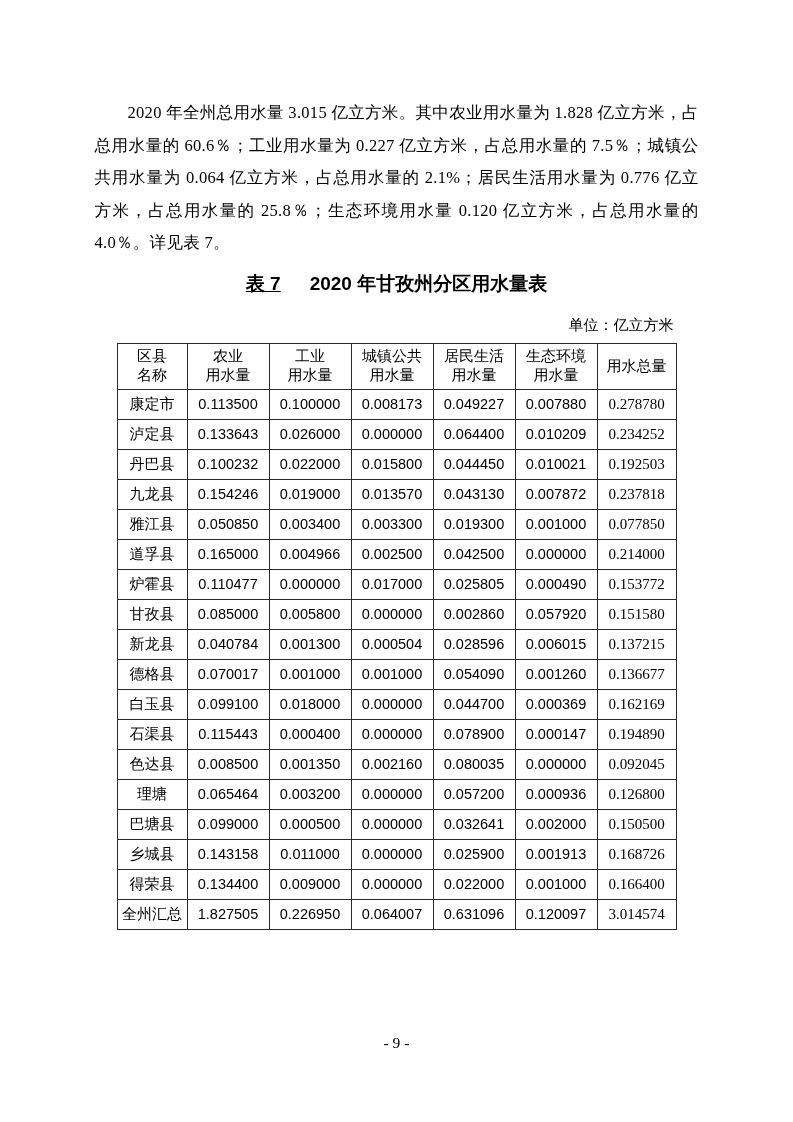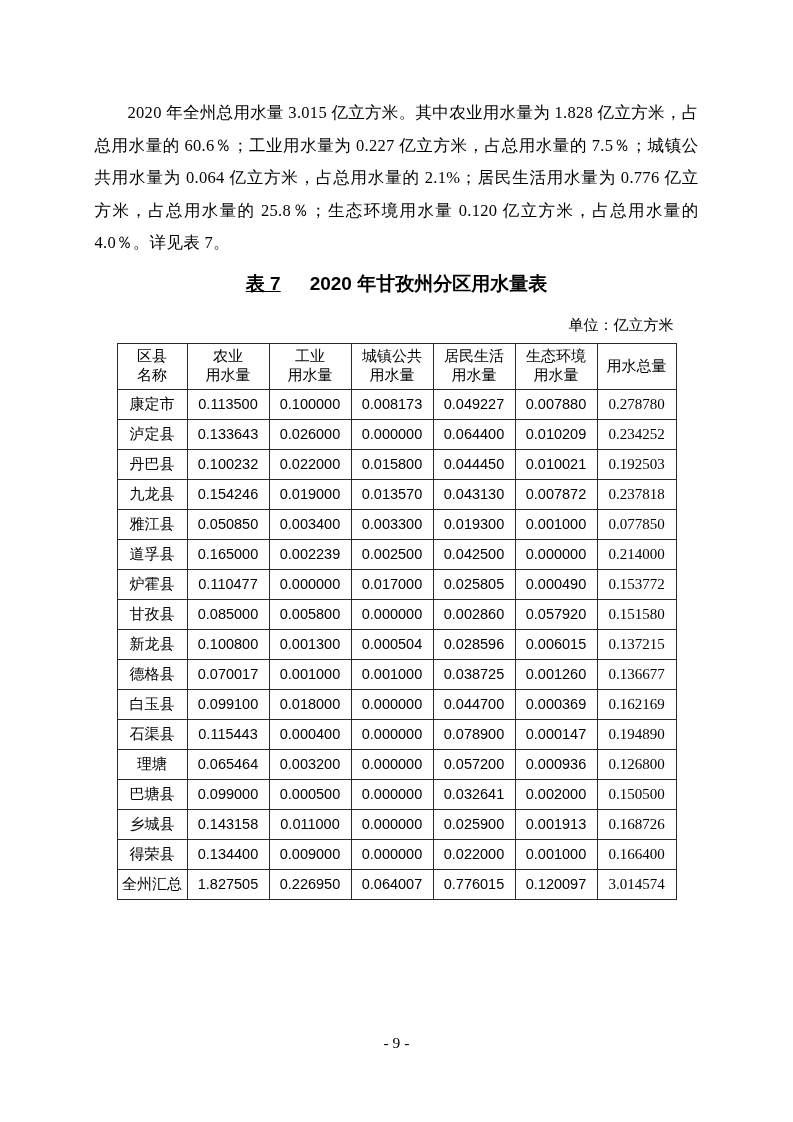--- a/index.html
+++ b/index.html
@@ -167,21 +167,21 @@
             <td class="value-cell">0.050850</td>
             <td class="value-cell">0.003400</td>
             <td class="value-cell">0.003300</td>
             <td class="value-cell">0.019300</td>
             <td class="value-cell">0.001000</td>
             <td class="total-cell">0.077850</td>
           </tr>
           <tr>
             <td class="county-cell">道孚县</td>
             <td class="value-cell">0.165000</td>
-            <td class="value-cell">0.002239</td>
+            <td class="value-cell">0.004966</td>
             <td class="value-cell">0.002500</td>
             <td class="value-cell">0.042500</td>
             <td class="value-cell">0.000000</td>
             <td class="total-cell">0.214000</td>
           </tr>
           <tr>
             <td class="county-cell">炉霍县</td>
             <td class="value-cell">0.110477</td>
             <td class="value-cell">0.000000</td>
             <td class="value-cell">0.017000</td>
@@ -193,53 +193,62 @@
             <td class="county-cell">甘孜县</td>
             <td class="value-cell">0.085000</td>
             <td class="value-cell">0.005800</td>
             <td class="value-cell">0.000000</td>
             <td class="value-cell">0.002860</td>
             <td class="value-cell">0.057920</td>
             <td class="total-cell">0.151580</td>
           </tr>
           <tr>
             <td class="county-cell">新龙县</td>
-            <td class="value-cell">0.100800</td>
+            <td class="value-cell">0.040784</td>
             <td class="value-cell">0.001300</td>
             <td class="value-cell">0.000504</td>
             <td class="value-cell">0.028596</td>
             <td class="value-cell">0.006015</td>
             <td class="total-cell">0.137215</td>
           </tr>
           <tr>
             <td class="county-cell">德格县</td>
             <td class="value-cell">0.070017</td>
             <td class="value-cell">0.001000</td>
             <td class="value-cell">0.001000</td>
-            <td class="value-cell">0.038725</td>
+            <td class="value-cell">0.054090</td>
             <td class="value-cell">0.001260</td>
             <td class="total-cell">0.136677</td>
           </tr>
           <tr>
             <td class="county-cell">白玉县</td>
             <td class="value-cell">0.099100</td>
             <td class="value-cell">0.018000</td>
             <td class="value-cell">0.000000</td>
             <td class="value-cell">0.044700</td>
             <td class="value-cell">0.000369</td>
             <td class="total-cell">0.162169</td>
           </tr>
           <tr>
             <td class="county-cell">石渠县</td>
             <td class="value-cell">0.115443</td>
             <td class="value-cell">0.000400</td>
             <td class="value-cell">0.000000</td>
             <td class="value-cell">0.078900</td>
             <td class="value-cell">0.000147</td>
             <td class="total-cell">0.194890</td>
+          </tr>
+          <tr>
+            <td class="county-cell">色达县</td>
+            <td class="value-cell">0.008500</td>
+            <td class="value-cell">0.001350</td>
+            <td class="value-cell">0.002160</td>
+            <td class="value-cell">0.080035</td>
+            <td class="value-cell">0.000000</td>
+            <td class="total-cell">0.092045</td>
           </tr>
           <tr>
             <td class="county-cell">理塘</td>
             <td class="value-cell">0.065464</td>
             <td class="value-cell">0.003200</td>
             <td class="value-cell">0.000000</td>
             <td class="value-cell">0.057200</td>
             <td class="value-cell">0.000936</td>
             <td class="total-cell">0.126800</td>
           </tr>
@@ -268,21 +277,21 @@
             <td class="value-cell">0.000000</td>
             <td class="value-cell">0.022000</td>
             <td class="value-cell">0.001000</td>
             <td class="total-cell">0.166400</td>
           </tr>
           <tr>
             <td class="county-cell">全州汇总</td>
             <td class="value-cell">1.827505</td>
             <td class="value-cell">0.226950</td>
             <td class="value-cell">0.064007</td>
-            <td class="value-cell">0.776015</td>
+            <td class="value-cell">0.631096</td>
             <td class="value-cell">0.120097</td>
             <td class="total-cell">3.014574</td>
           </tr>
         </tbody>
     </table>
   </div>
 
   <div class="page-number">- 9 -</div>
 </div>
 

